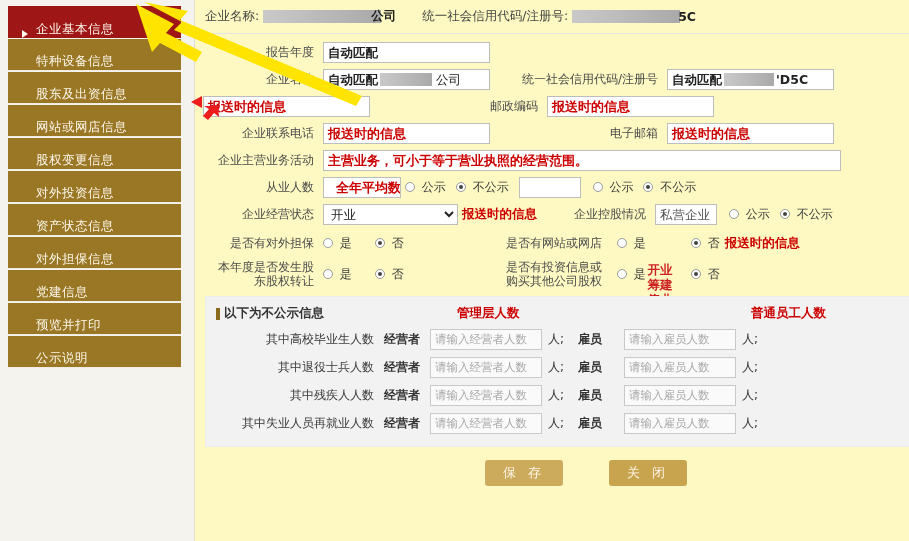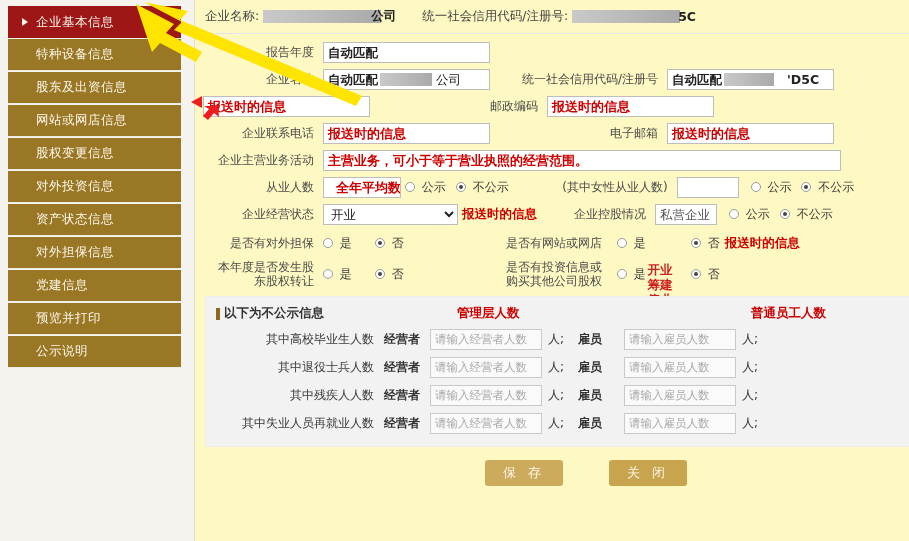--- a/index.html
+++ b/index.html
@@ -19,21 +19,21 @@
     position: absolute; left: 8px; top: 4px;
     width: 173px; height: 396px;
     background: #f5f3ee;
     padding: 2px 0 0 0;
   }
   .side-item {
     height: 32px; margin-bottom: 1px;
     background: #9a7724;
     color: #fdf8ec;
     font-size: 12.5px;
-    display: flex; align-items: center;
+    display: flex; align-items: flex-end;
     padding-left: 28px;
     letter-spacing: .5px;
     border-bottom: 1px solid #efece4;
     cursor: pointer;
     white-space: nowrap;
   }
   .side-item.active {
     background: #9e1616;
     padding-left: 14px;
     border-bottom: none;
@@ -215,21 +215,21 @@
       <div class="lbl" style="width:120px">企业名称</div>
       <div class="inp bold" style="width:167px">
         <span>自动匹配</span>
         <span class="redact" style="width:52px;margin-left:2px"></span>
         <span style="margin-left:4px;font-weight:400">公司</span>
       </div>
       <div class="lbl" style="width:177px">统一社会信用代码/注册号</div>
       <div class="inp bold" style="width:167px">
         <span>自动匹配</span>
         <span class="redact" style="width:50px;margin-left:2px"></span>
-        <span style="margin-left:13px">'D5C</span>
+        <span style="margin-left:2px">'D5C</span>
       </div>
     </div>
 
     <div class="row">
       <div class="inp red" style="width:167px">报送时的信息</div>
       <div class="lbl" style="width:177px">邮政编码</div>
       <div class="inp red" style="width:167px">报送时的信息</div>
     </div>
 
     <div class="row">
@@ -248,21 +248,20 @@
       <div class="lbl" style="width:120px">从业人数</div>
       <div class="inp red" style="width:78px;padding:0 12px">全年平均数</div>
       <span style="margin-left:4px">
         <span class="radio"></span>
         <span class="radio-lbl">公示</span>
       </span>
       <span>
         <span class="radio on"></span>
         <span class="radio-lbl">不公示</span>
       </span>
-      <div class="lbl" style="width:158px">(其中女性从业人数)</div>
       <div class="inp" style="width:62px"></div>
       <span style="margin-left:12px">
         <span class="radio"></span>
         <span class="radio-lbl">公示</span>
       </span>
       <span>
         <span class="radio on"></span>
         <span class="radio-lbl">不公示</span>
       </span>
     </div>

